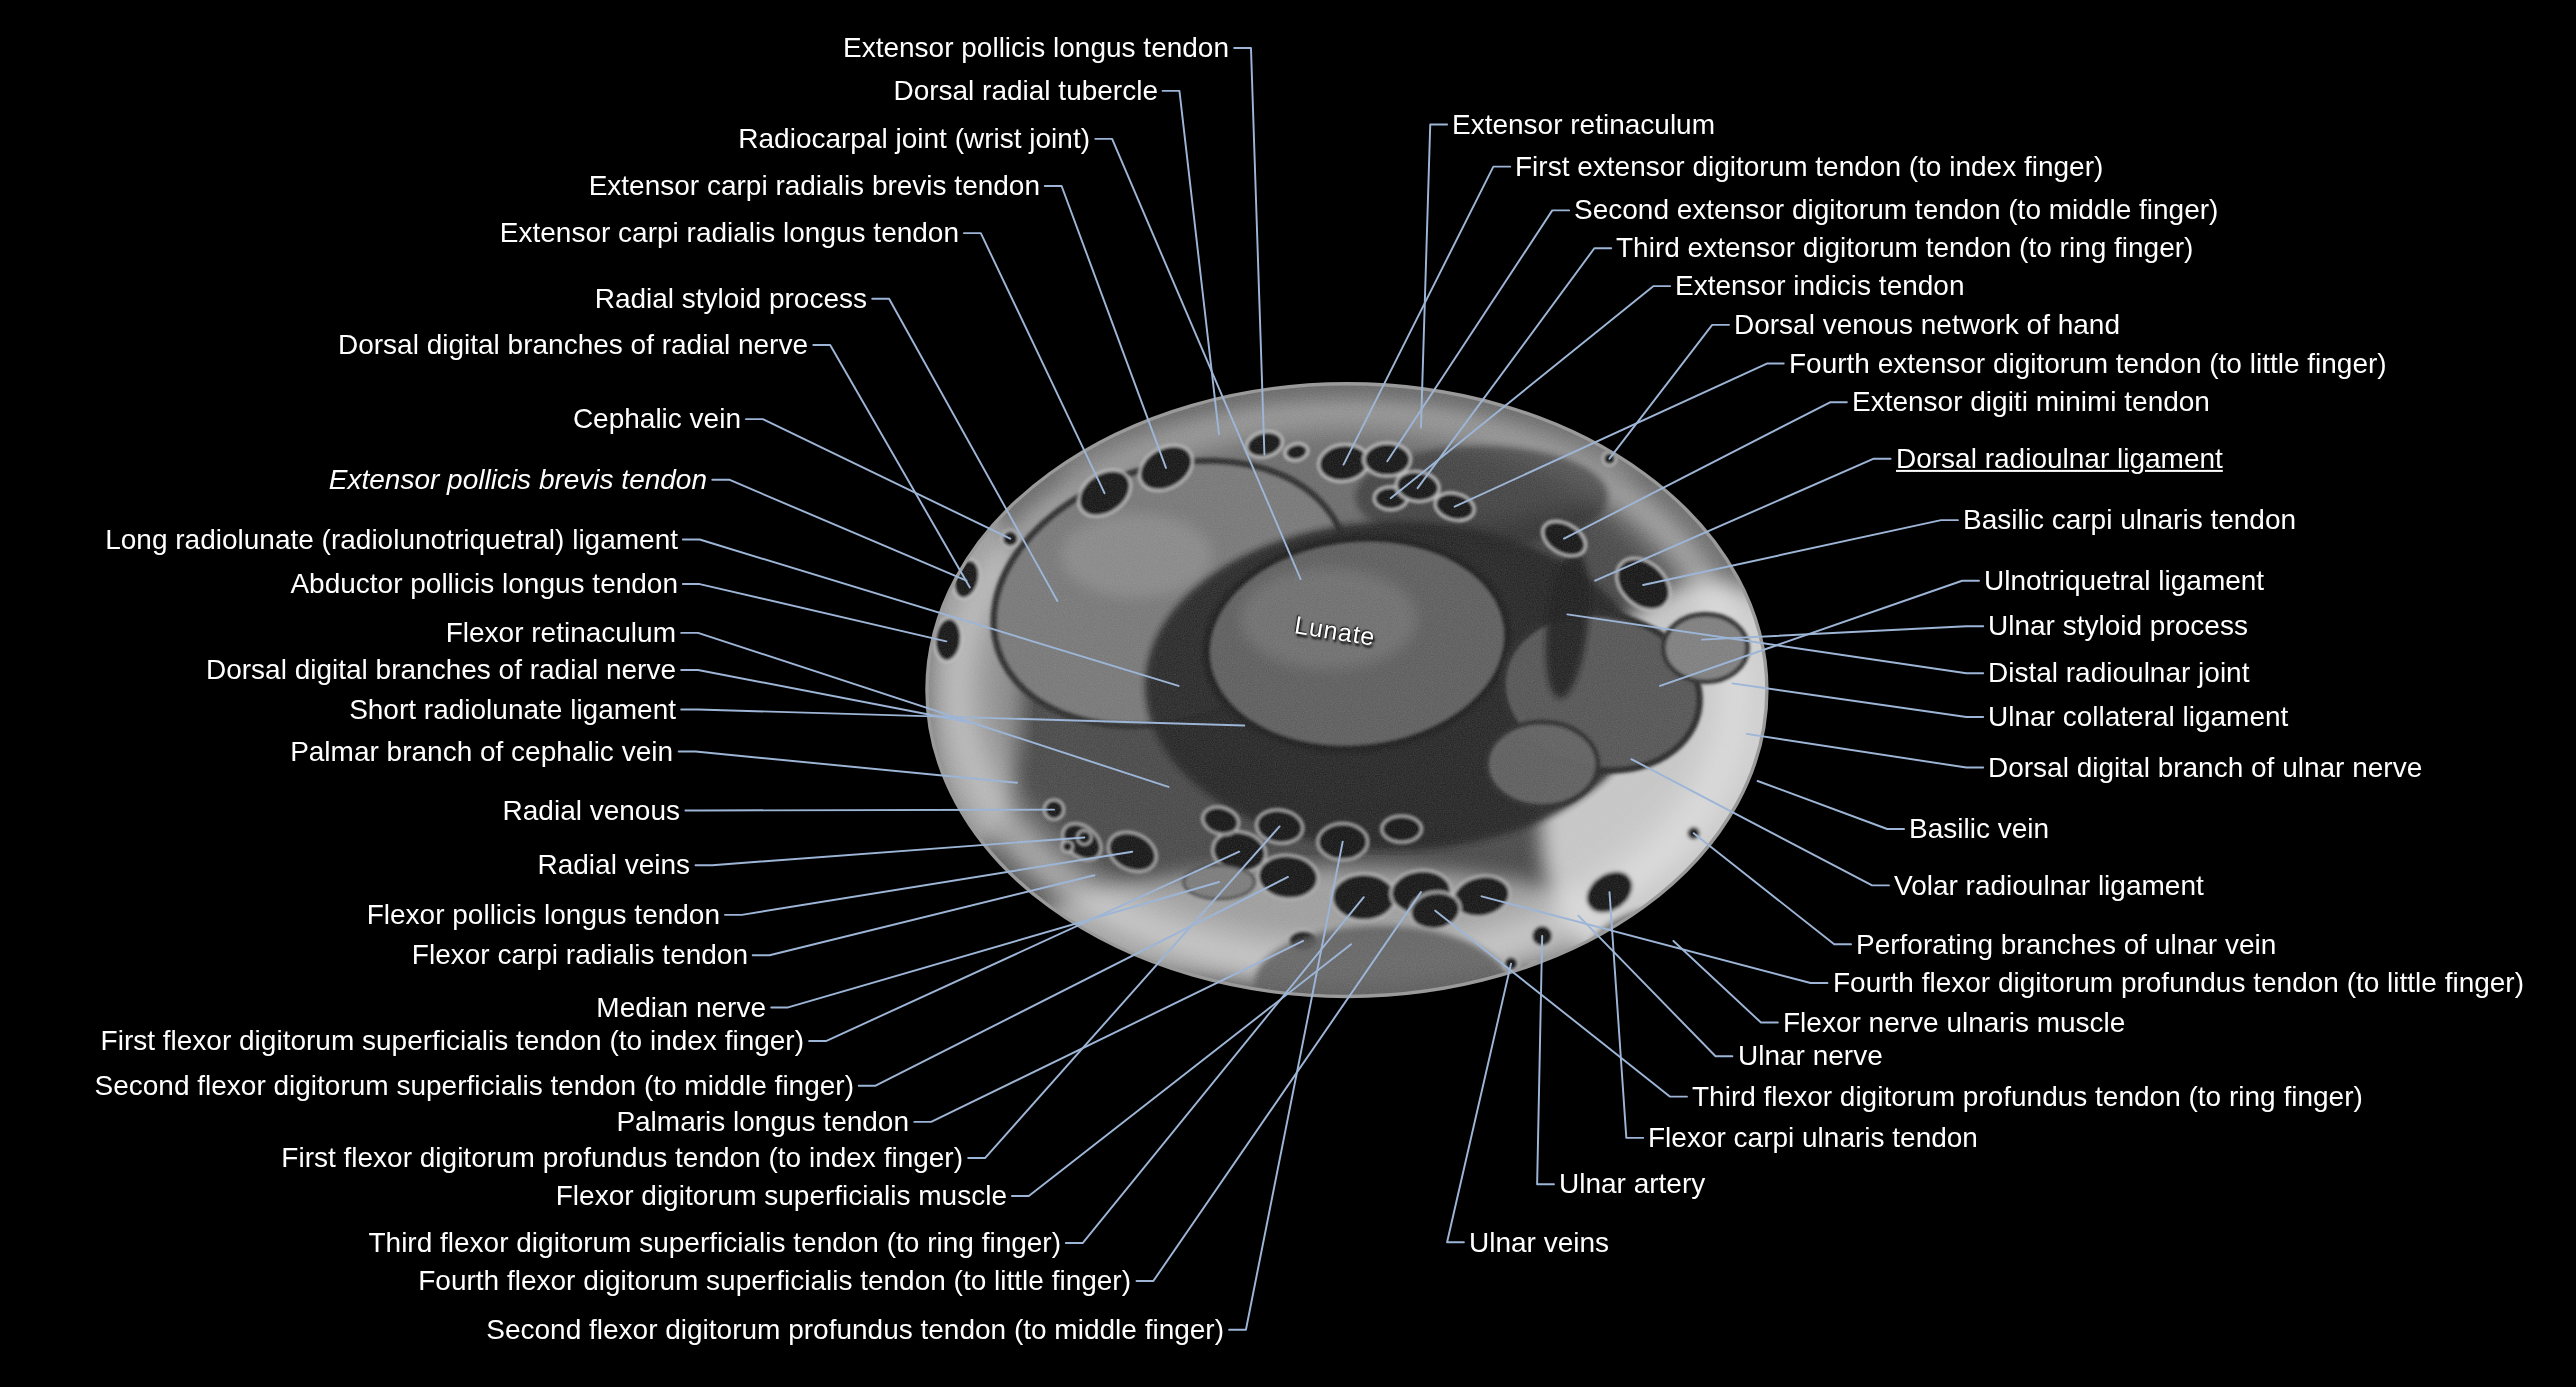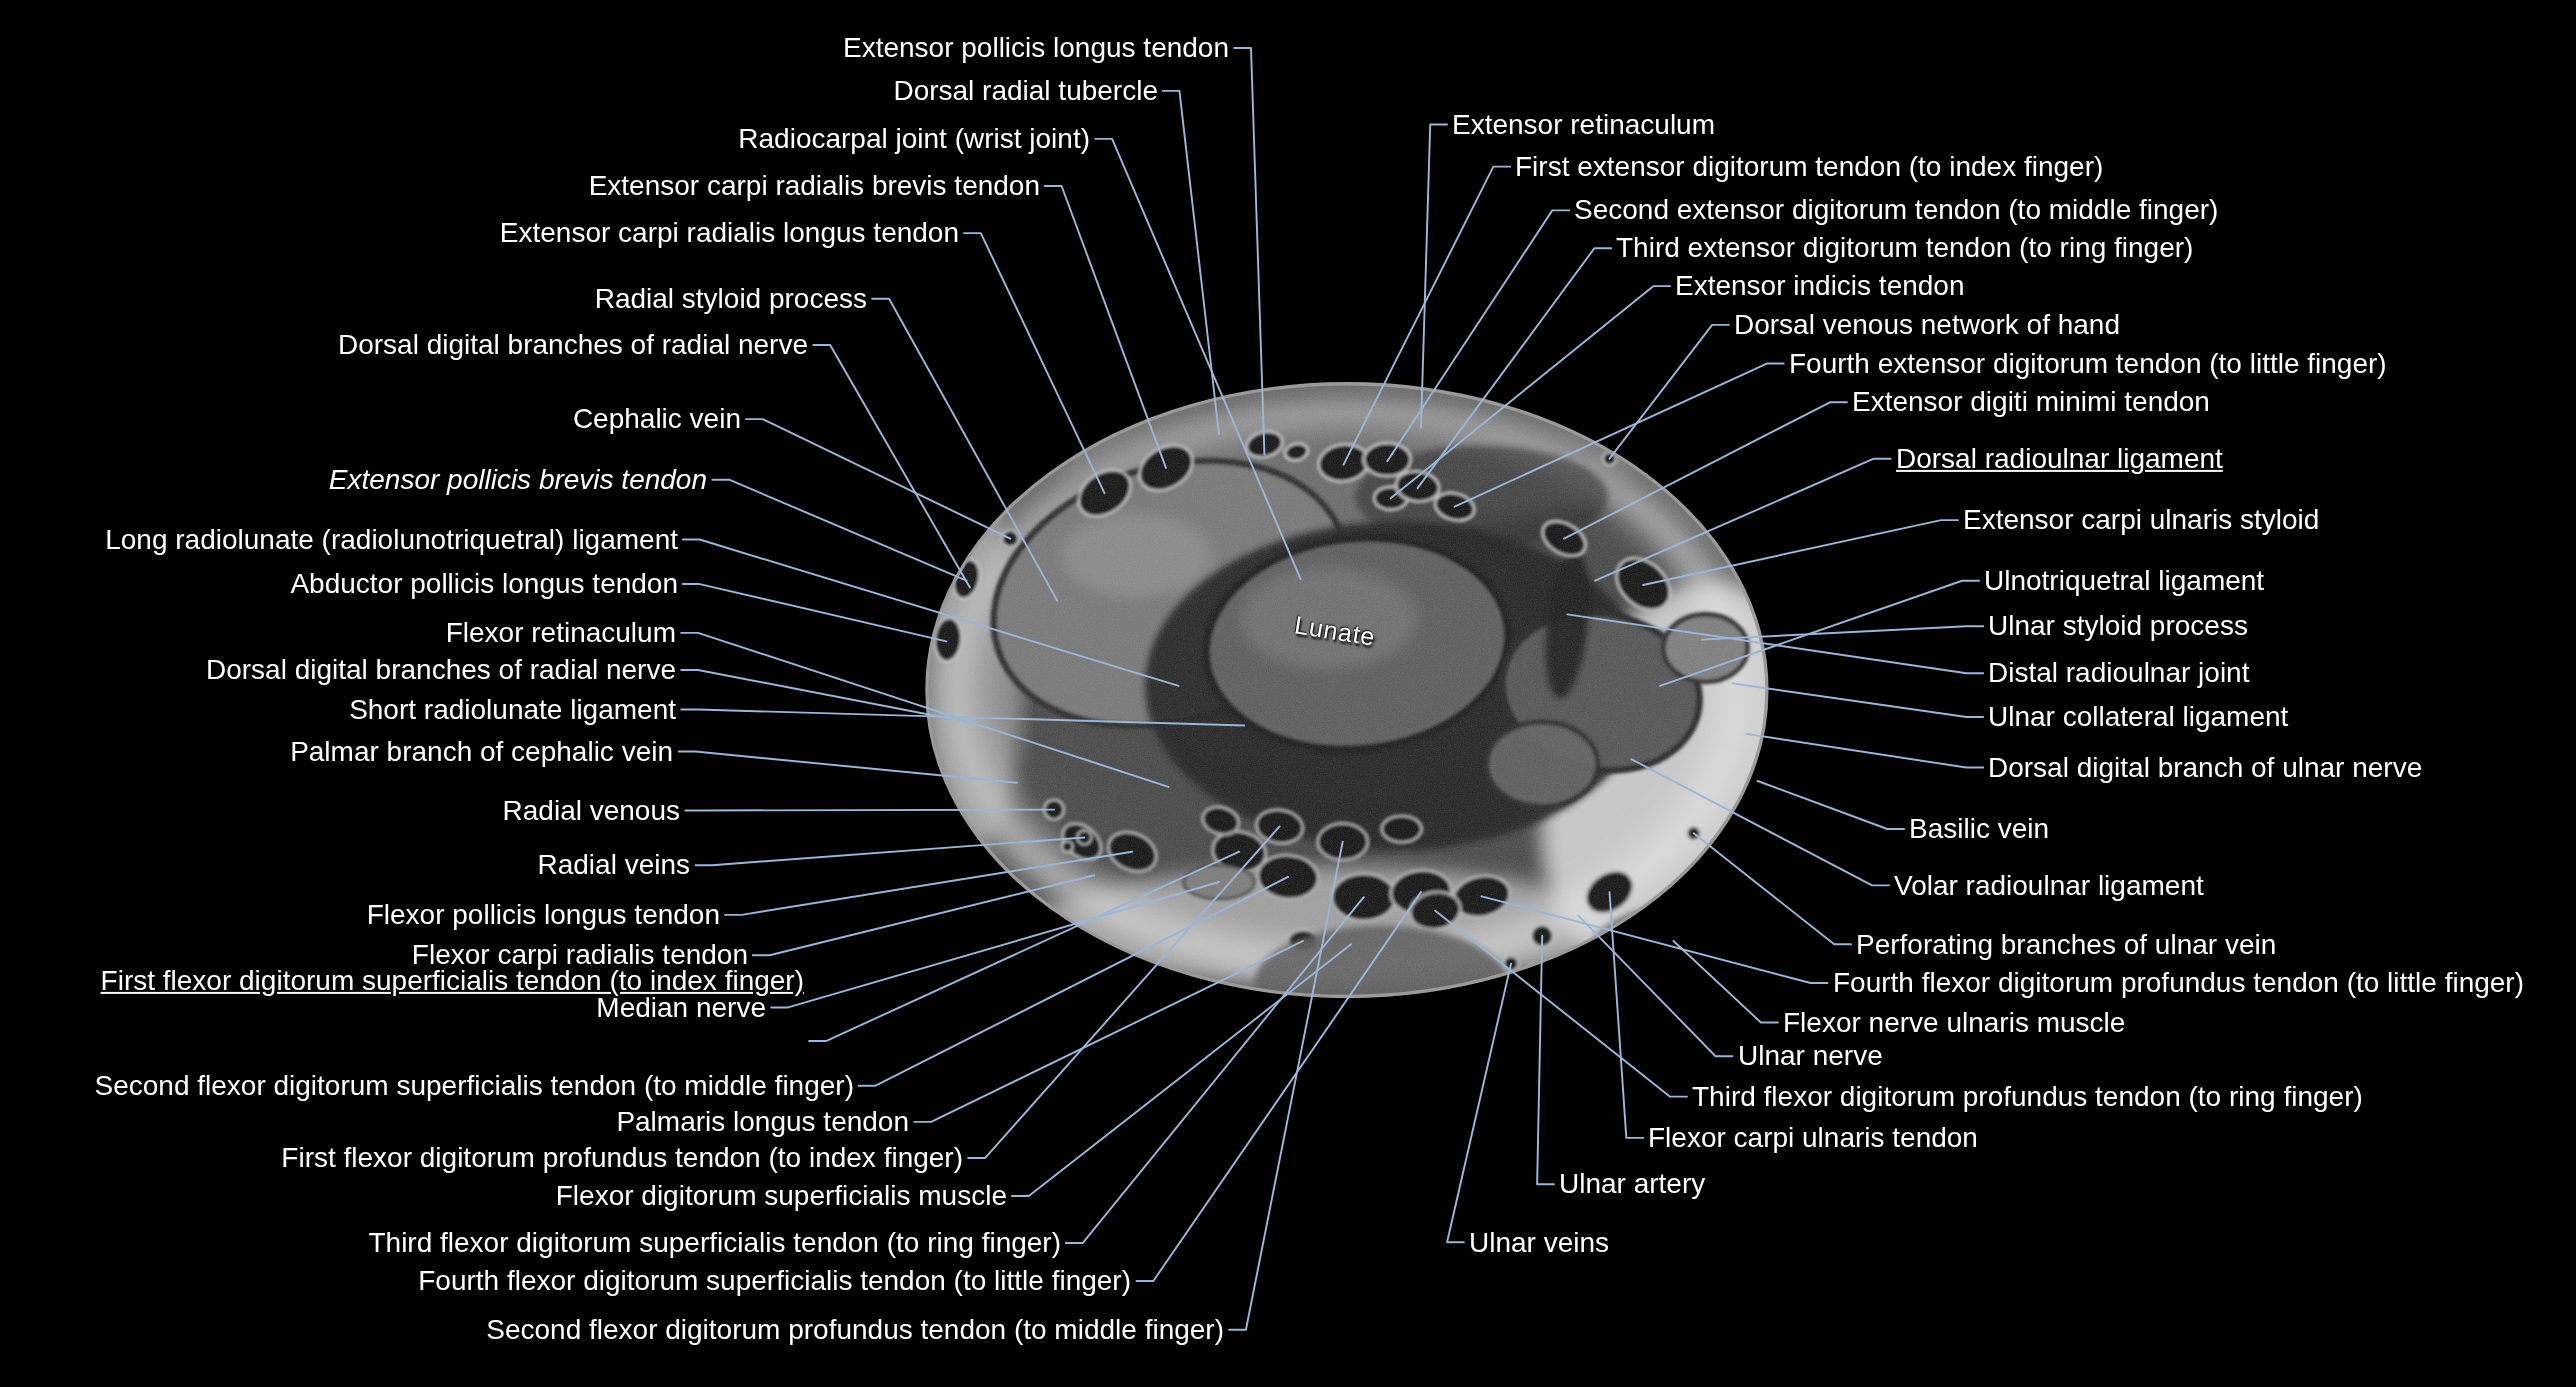--- a/index.html
+++ b/index.html
@@ -220,38 +220,38 @@
       <div class="anat-label left" style="left: 678px; top: 584px;">Abductor pollicis longus tendon</div>
       <div class="anat-label left" style="left: 676px; top: 633px;">Flexor retinaculum</div>
       <div class="anat-label left" style="left: 676px; top: 670px;">Dorsal digital branches of radial nerve</div>
       <div class="anat-label left" style="left: 676px; top: 710px;">Short radiolunate ligament</div>
       <div class="anat-label left" style="left: 673px; top: 752px;">Palmar branch of cephalic vein</div>
       <div class="anat-label left" style="left: 680px; top: 811px;">Radial venous</div>
       <div class="anat-label left" style="left: 690px; top: 865px;">Radial veins</div>
       <div class="anat-label left" style="left: 720px; top: 915px;">Flexor pollicis longus tendon</div>
       <div class="anat-label left" style="left: 748px; top: 955px;">Flexor carpi radialis tendon</div>
       <div class="anat-label left" style="left: 766px; top: 1008px;">Median nerve</div>
-      <div class="anat-label left" style="left: 804px; top: 981px; text-decoration: underline;">First flexor digitorum superficialis tendon (to index finger)</div>
+      <div class="anat-label left" style="left: 804px; top: 1041px;">First flexor digitorum superficialis tendon (to index finger)</div>
       <div class="anat-label left" style="left: 854px; top: 1086px;">Second flexor digitorum superficialis tendon (to middle finger)</div>
       <div class="anat-label left" style="left: 909px; top: 1122px;">Palmaris longus tendon</div>
       <div class="anat-label left" style="left: 963px; top: 1158px;">First flexor digitorum profundus tendon (to index finger)</div>
       <div class="anat-label left" style="left: 1007px; top: 1196px;">Flexor digitorum superficialis muscle</div>
       <div class="anat-label left" style="left: 1131px; top: 1281px;">Fourth flexor digitorum superficialis tendon (to little finger)</div>
       <div class="anat-label left" style="left: 1061px; top: 1243px;">Third flexor digitorum superficialis tendon (to ring finger)</div>
       <div class="anat-label left" style="left: 1224px; top: 1330px;">Second flexor digitorum profundus tendon (to middle finger)</div>
       <div class="anat-label right" style="left: 1452px; top: 125px;">Extensor retinaculum</div>
       <div class="anat-label right" style="left: 1515px; top: 167px;">First extensor digitorum tendon (to index finger)</div>
       <div class="anat-label right" style="left: 1574px; top: 210px;">Second extensor digitorum tendon (to middle finger)</div>
       <div class="anat-label right" style="left: 1616px; top: 248px;">Third extensor digitorum tendon (to ring finger)</div>
       <div class="anat-label right" style="left: 1675px; top: 286px;">Extensor indicis tendon</div>
       <div class="anat-label right" style="left: 1734px; top: 325px;">Dorsal venous network of hand</div>
       <div class="anat-label right" style="left: 1789px; top: 364px;">Fourth extensor digitorum tendon (to little finger)</div>
       <div class="anat-label right" style="left: 1852px; top: 402px;">Extensor digiti minimi tendon</div>
       <div class="anat-label right" style="left: 1896px; top: 459px; text-decoration: underline;">Dorsal radioulnar ligament</div>
-      <div class="anat-label right" style="left: 1963px; top: 520px;">Extensor carpi ulnaris styloid</div>
+      <div class="anat-label right" style="left: 1963px; top: 520px;">Basilic carpi ulnaris tendon</div>
       <div class="anat-label right" style="left: 1984px; top: 581px;">Ulnotriquetral ligament</div>
       <div class="anat-label right" style="left: 1988px; top: 626px;">Ulnar styloid process</div>
       <div class="anat-label right" style="left: 1988px; top: 673px;">Distal radioulnar joint</div>
       <div class="anat-label right" style="left: 1988px; top: 717px;">Ulnar collateral ligament</div>
       <div class="anat-label right" style="left: 1988px; top: 768px;">Dorsal digital branch of ulnar nerve</div>
       <div class="anat-label right" style="left: 1909px; top: 829px;">Basilic vein</div>
       <div class="anat-label right" style="left: 1894px; top: 886px;">Volar radioulnar ligament</div>
       <div class="anat-label right" style="left: 1856px; top: 945px;">Perforating branches of ulnar vein</div>
       <div class="anat-label right" style="left: 1833px; top: 983px;">Fourth flexor digitorum profundus tendon (to little finger)</div>
       <div class="anat-label right" style="left: 1783px; top: 1023px;">Flexor nerve ulnaris muscle</div>

